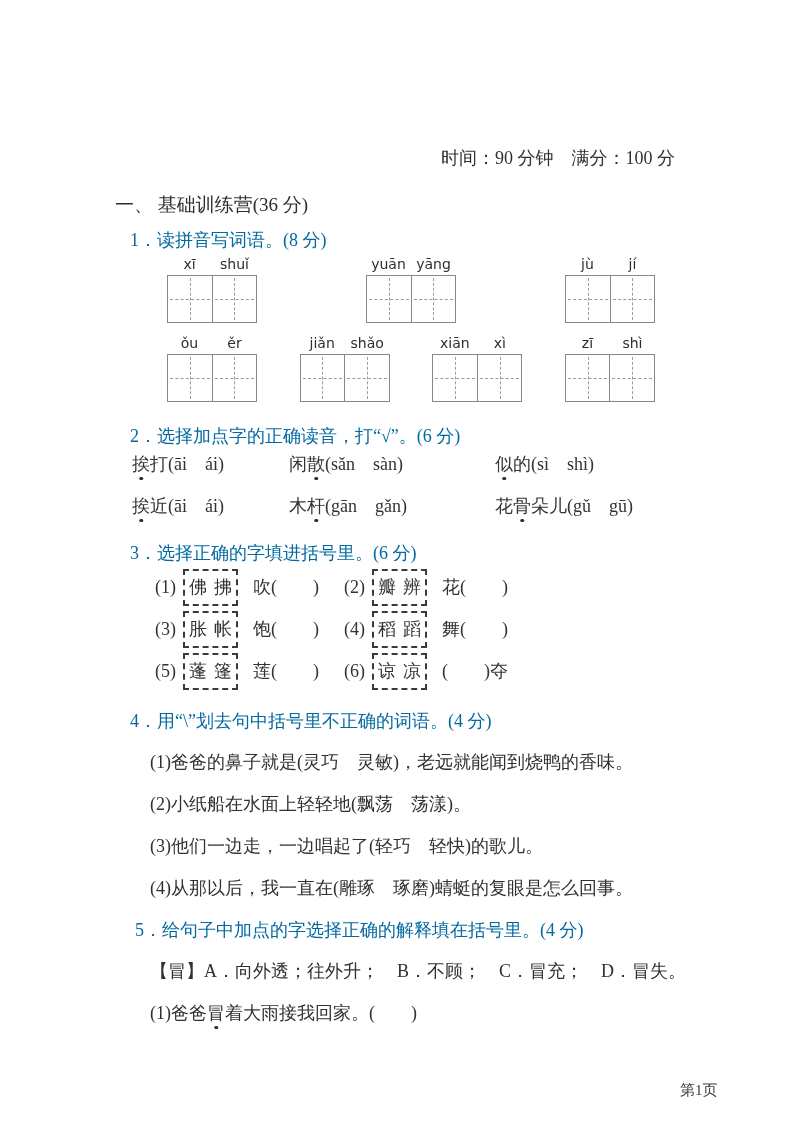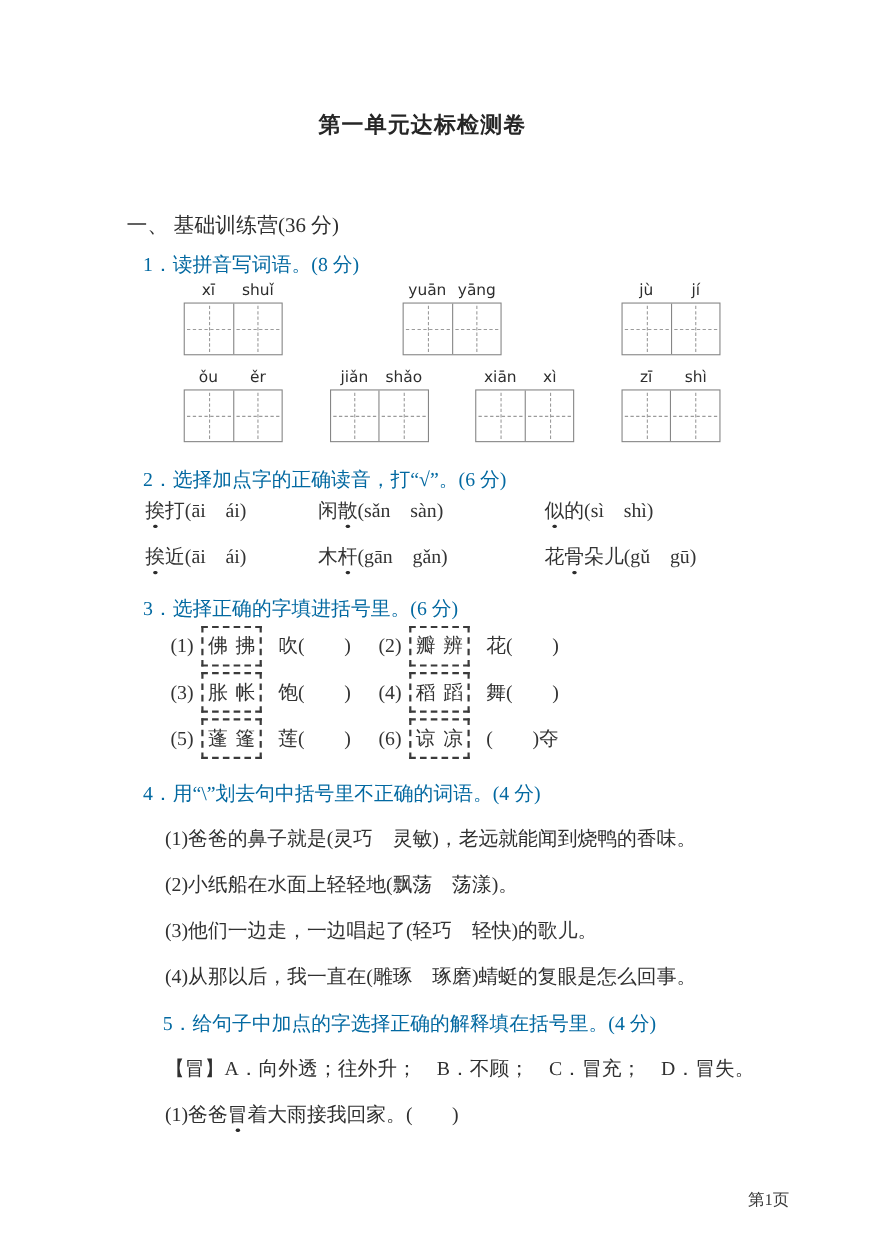--- a/index.html
+++ b/index.html
@@ -38,21 +38,21 @@
   .q3-phrase{margin-left:15px;width:91px;display:inline-block;}
   
   .q4-item,.q5-line{font-size:18px;white-space:pre;color:#303030;}
   .footer{left:680px;top:1081px;font-size:15px;color:#3a3a3a;}
 </style>
 </head>
 <body>
 
 <div class="sheet">
 
-  <div class="abs title">第一单元达标检测卷</div>
+  <div class="abs info">时间：90 分钟　满分：100 分</div>
   <div class="abs sec-head">一、 基础训练营(36 分)</div>
 
   <div class="abs q-head" style="left:130px;top:228px;">1．读拼音写词语。(8 分)</div>
 
   <div class="abs grid-row grid-row1">
     <div class="group">
       <div class="pinyin-row">
           <span>xī</span>
           <span>shuǐ</span>
         </div>
@@ -156,19 +156,19 @@
       <span class="q3-num">(6)</span><span class="dash-box"><span>谅</span><span>凉</span></span><span class="q3-phrase">(　　)夺</span>
     </div>
   </div>
 
   <div class="abs q-head" style="left:130px;top:709px;">4．用“\”划去句中括号里不正确的词语。(4 分)</div>
   <div class="abs q4-item" style="left:150px;top:750px;">(1)爸爸的鼻子就是(灵巧　灵敏)，老远就能闻到烧鸭的香味。</div>
   <div class="abs q4-item" style="left:150px;top:792px;">(2)小纸船在水面上轻轻地(飘荡　荡漾)。</div>
   <div class="abs q4-item" style="left:150px;top:834px;">(3)他们一边走，一边唱起了(轻巧　轻快)的歌儿。</div>
   <div class="abs q4-item" style="left:150px;top:876px;">(4)从那以后，我一直在(雕琢　琢磨)蜻蜓的复眼是怎么回事。</div>
 
-  <div class="abs q-head" style="left:148px;top:918px;">5．给句子中加点的字选择正确的解释填在括号里。(4 分)</div>
+  <div class="abs q-head" style="left:135px;top:918px;">5．给句子中加点的字选择正确的解释填在括号里。(4 分)</div>
   <div class="abs q5-line" style="left:150px;top:959px;">【冒】A．向外透；往外升；　B．不顾；　C．冒充；　D．冒失。</div>
   <div class="abs q5-line" style="left:150px;top:1001px;"><span>(1)爸爸</span><span class="dotted">冒</span><span>着大雨接我回家。(　　)</span></div>
 
   <div class="abs footer">第1页</div>
 
 </div>
 
 </body></html>

